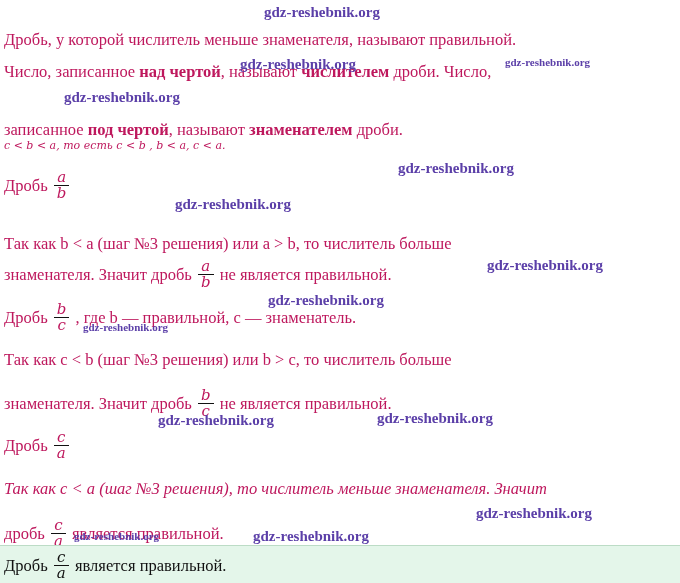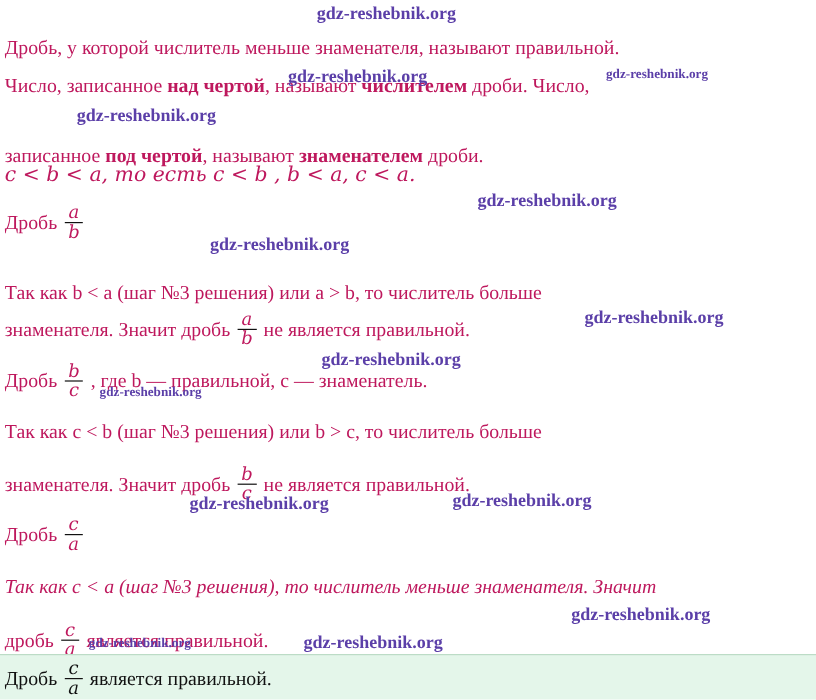--- a/index.html
+++ b/index.html
@@ -108,21 +108,21 @@
   </div>
 
   <div class="line" style="left:4px; top:62px;">
     <span>Число, записанное </span><b>над чертой</b><span>, называют </span><b>числителем</b><span> дроби. Число,</span>
   </div>
 
   <div class="line" style="left:4px; top:120px;">
     <span>записанное </span><b>под чертой</b><span>, называют </span><b>знаменателем</b><span> дроби.</span>
   </div>
 
-  <div class="line math" style="left:4px; top:136px; font-size:17px;">
+  <div class="line math" style="left:4px; top:136px; font-size:11px;">
     <span>c  &lt;  b  &lt;  a, то есть c  &lt;  b , b &lt;  a, c &lt;  a.</span>
   </div>
 
   <div class="line" style="left:4px; top:170px;">
     <span>Дробь</span>
     <span class="frac">
       <span class="num">a</span>
       <span class="den">b</span>
     </span>
   </div>

